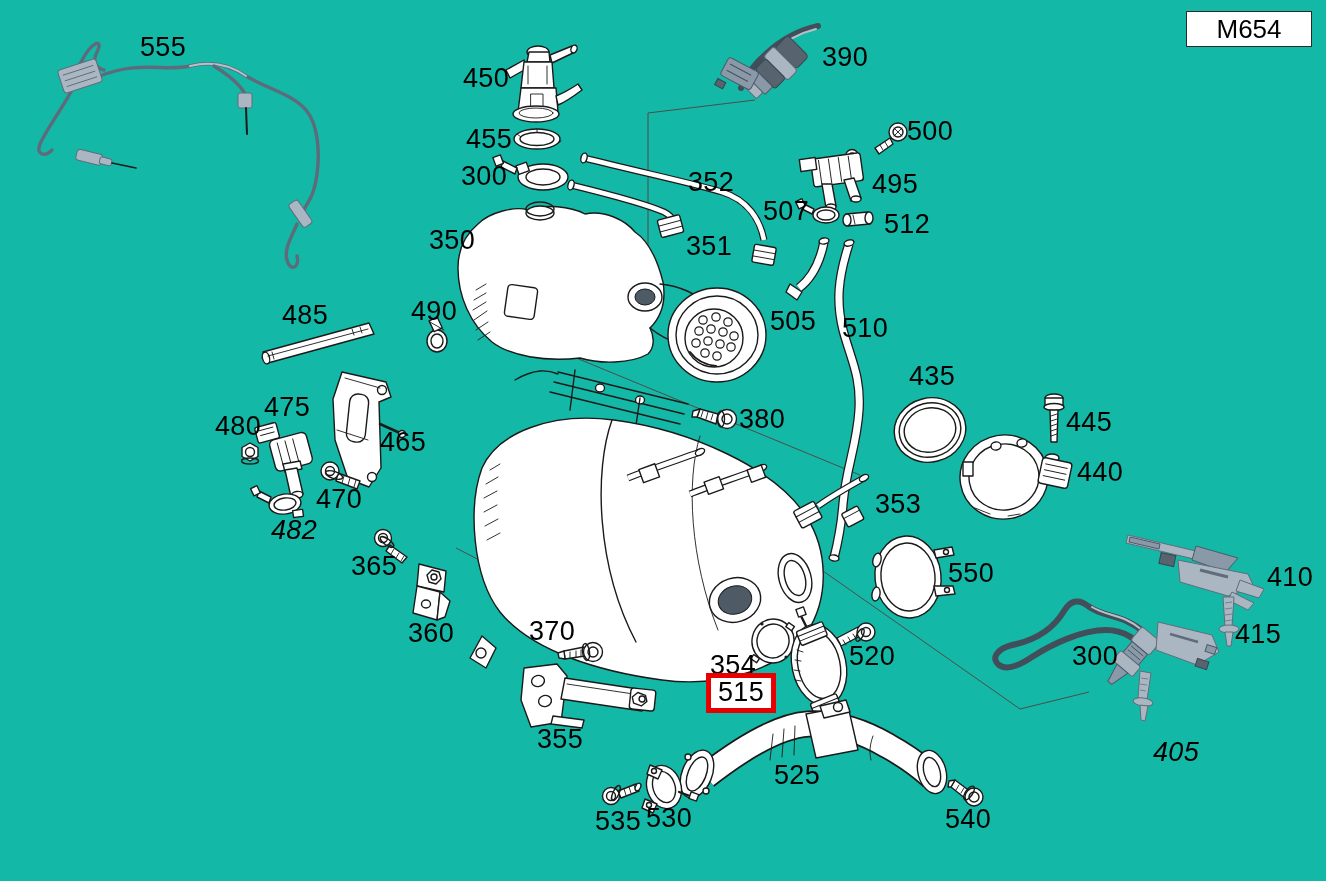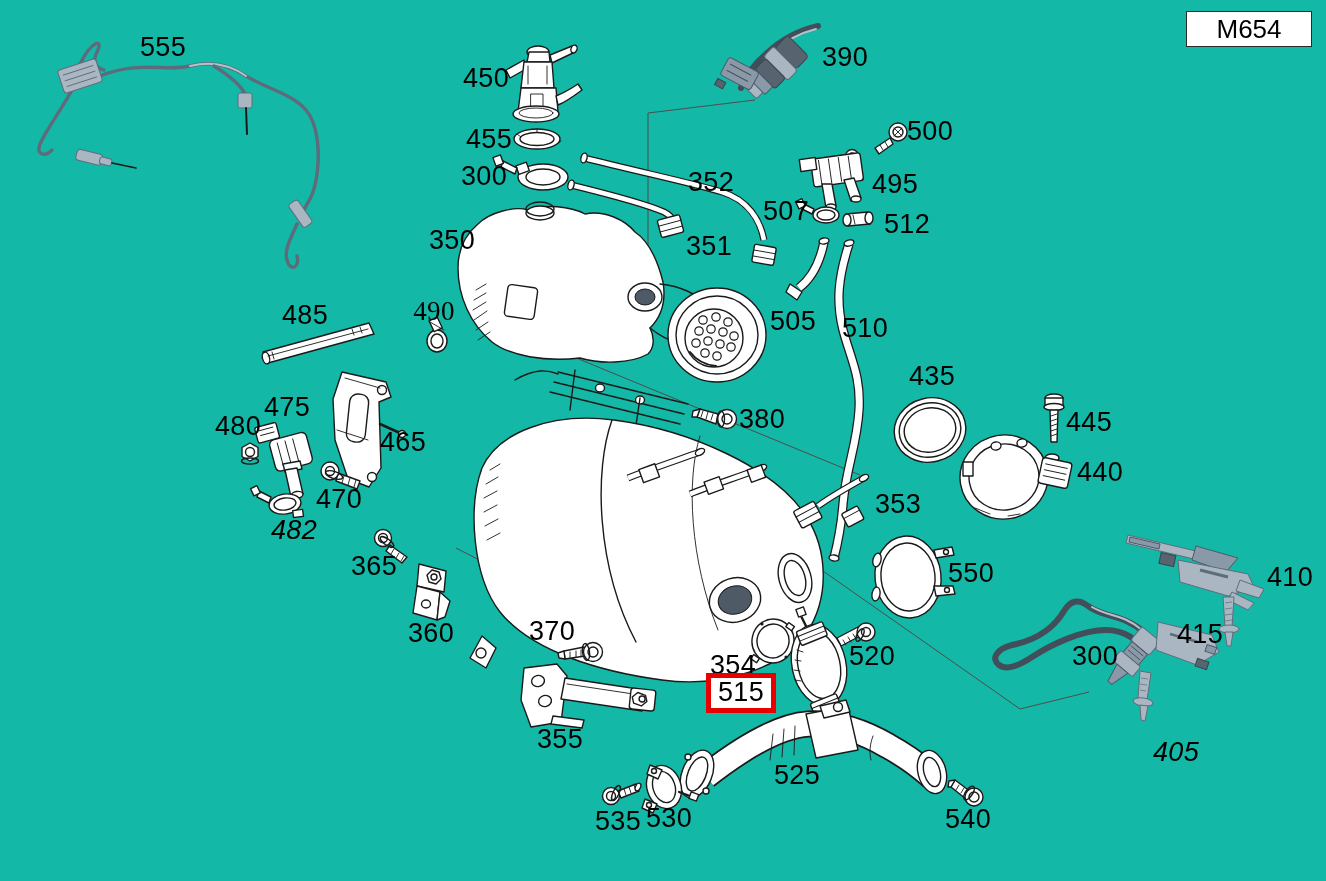--- a/index.html
+++ b/index.html
@@ -548,37 +548,37 @@
       <div class="part-label" style="left: 930px; top: 131px;">500</div>
       <div class="part-label" style="left: 895px; top: 184px;">495</div>
       <div class="part-label" style="left: 786px; top: 211px;">507</div>
       <div class="part-label" style="left: 893px; top: 224px; margin-left: 14px;">512</div>
       <div class="part-label" style="left: 711px; top: 182px;">352</div>
       <div class="part-label" style="left: 709px; top: 246px;">351</div>
       <div class="part-label" style="left: 452px; top: 240px;">350</div>
       <div class="part-label" style="left: 793px; top: 321px;">505</div>
       <div class="part-label" style="left: 865px; top: 328px;">510</div>
       <div class="part-label" style="left: 305px; top: 315px;">485</div>
-      <div class="part-label" style="left: 434px; top: 311px; font-family: Liberation Serif, serif;">490</div>
+      <div class="part-label" style="left: 434px; top: 311px;">490</div>
       <div class="part-label" style="left: 932px; top: 376px;">435</div>
       <div class="part-label" style="left: 1089px; top: 422px;">445</div>
       <div class="part-label" style="left: 1100px; top: 472px;">440</div>
       <div class="part-label" style="left: 287px; top: 407px;">475</div>
       <div class="part-label" style="left: 238px; top: 426px;">480</div>
       <div class="part-label" style="left: 403px; top: 442px;">465</div>
       <div class="part-label" style="left: 339px; top: 499px;">470</div>
       <div class="part-label" style="left: 294px; top: 530px; font-style: italic;">482</div>
       <div class="part-label" style="left: 762px; top: 419px;">380</div>
       <div class="part-label" style="left: 898px; top: 504px;">353</div>
       <div class="part-label" style="left: 374px; top: 566px;">365</div>
       <div class="part-label" style="left: 431px; top: 633px;">360</div>
       <div class="part-label" style="left: 552px; top: 631px;">370</div>
       <div class="part-label" style="left: 971px; top: 573px;">550</div>
       <div class="part-label" style="left: 1290px; top: 577px;">410</div>
-      <div class="part-label" style="left: 1200px; top: 634px; text-align: center;">415</div>
+      <div class="part-label" style="left: 1258px; top: 634px; text-align: center;">415</div>
       <div class="part-label" style="left: 1095px; top: 656px;">300</div>
       <div class="part-label" style="left: 733px; top: 665px;">354</div>
       <div class="part-label" style="left: 872px; top: 656px; text-align: center;">520</div>
       <div class="part-label highlighted" style="left: 733px; top: 693px; border-color: rgb(230, 0, 0); margin-left: 8px;">515</div>
       <div class="part-label" style="left: 1176px; top: 752px; font-style: italic;">405</div>
       <div class="part-label" style="left: 560px; top: 739px;">355</div>
       <div class="part-label" style="left: 797px; top: 775px;">525</div>
       <div class="part-label" style="left: 618px; top: 821px;">535</div>
       <div class="part-label" style="left: 669px; top: 818px;">530</div>
       <div class="part-label" style="left: 968px; top: 819px;">540</div>

